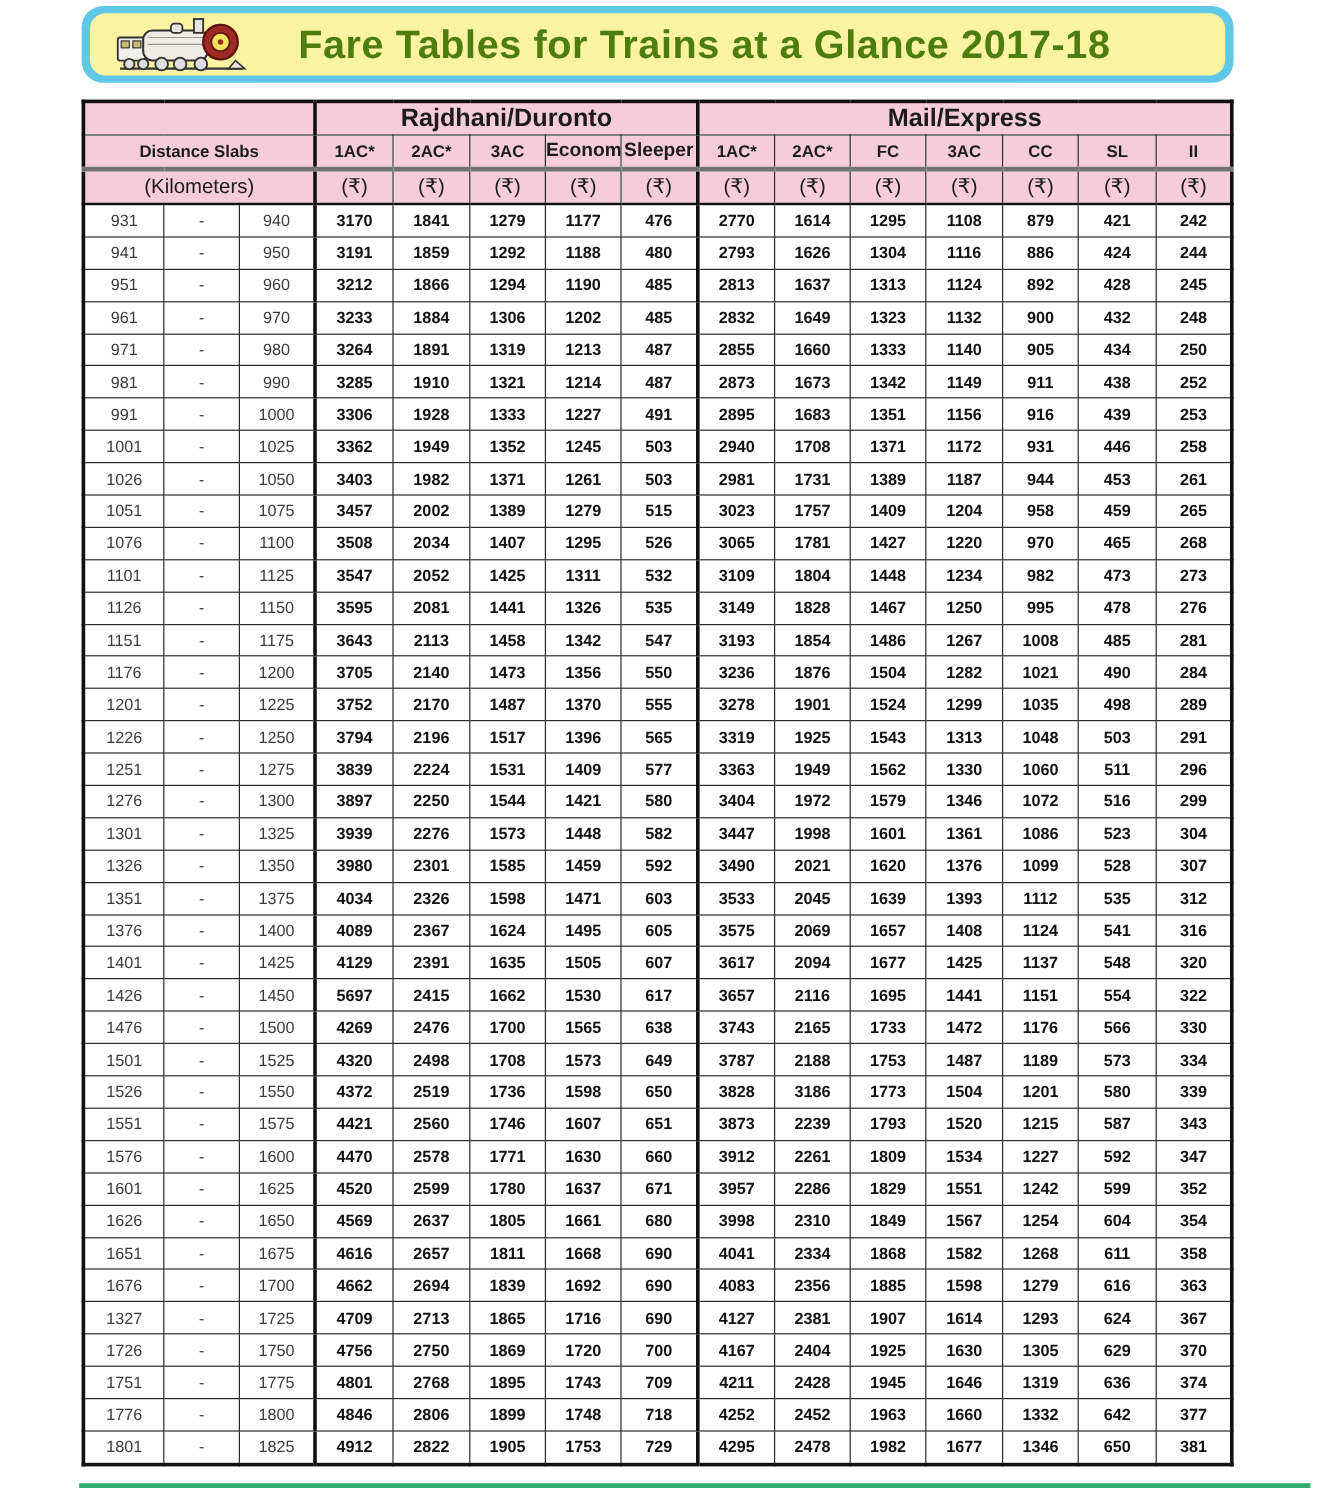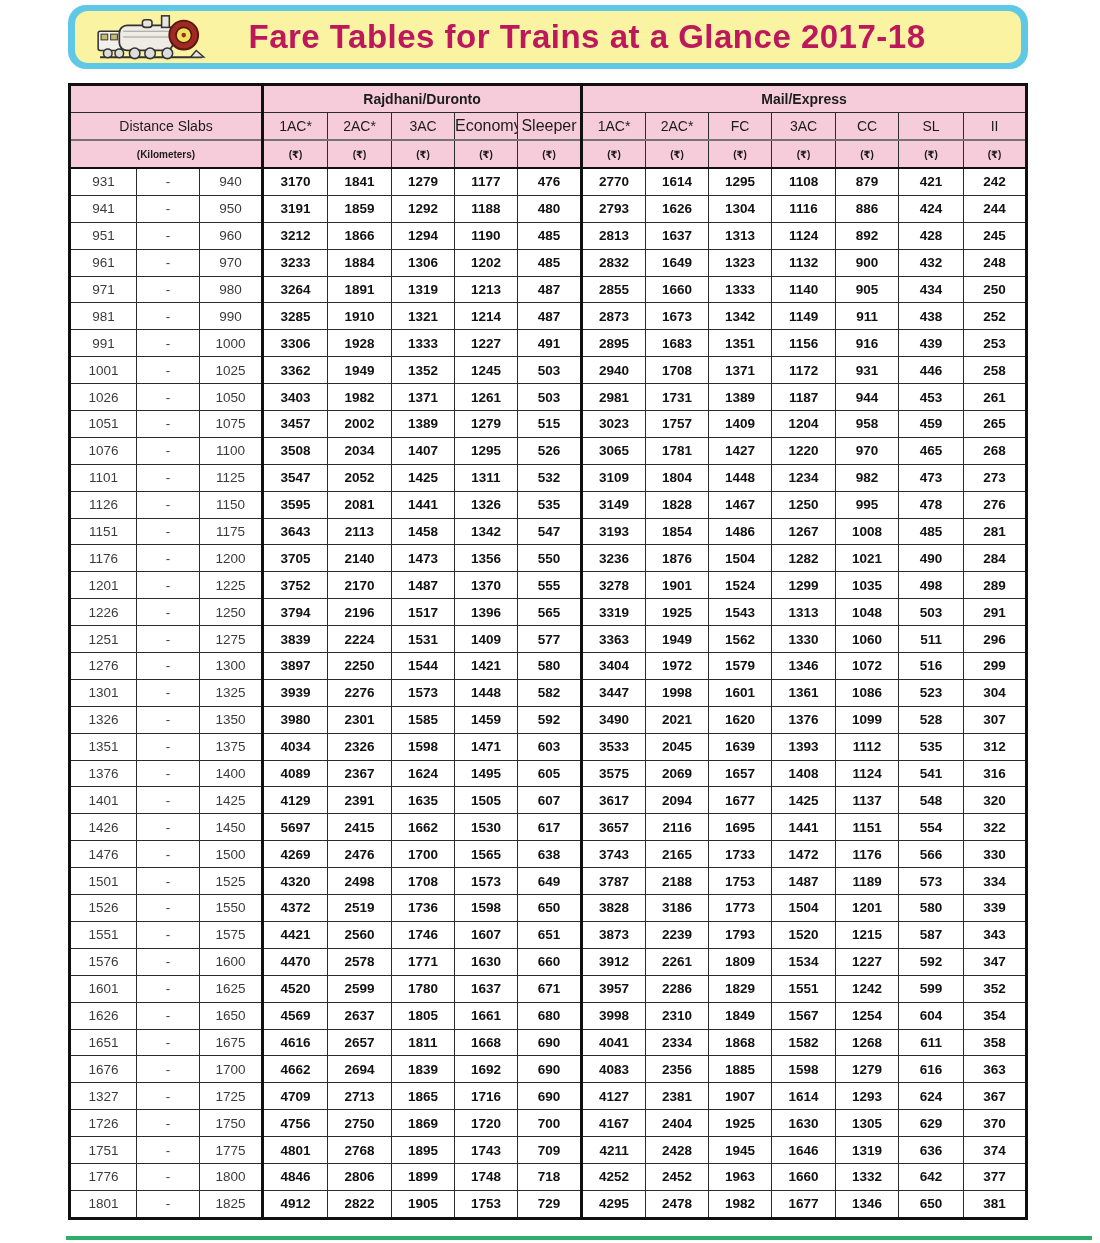--- a/index.html
+++ b/index.html
@@ -12,38 +12,38 @@
   .banner{
     position:absolute;left:68px;top:5px;width:960px;height:64px;
     background:#5ec8e6;border-radius:18px;box-sizing:border-box;padding:6px 7px;
   }
   .banner-inner{
     width:100%;height:100%;background:#f9f3a2;border-radius:13px;
     display:flex;align-items:center;box-sizing:border-box;padding:0 18px;
   }
   .train{flex:0 0 auto;width:118px;height:50px;}
   .banner-title{
-    flex:1;text-align:center;color:#be185d;font-weight:bold;
+    flex:1;text-align:center;color:#4d7c0f;font-weight:bold;
     font-size:33px;letter-spacing:0.5px;padding-right:40px;
   }
   
   table.fares{
     position:absolute;left:68px;top:83px;width:960px;
     border-collapse:collapse;table-layout:fixed;
     border:3px solid #101010;
   }
   table.fares th,table.fares td{
     border:1px solid #2b2b2b;text-align:center;vertical-align:middle;
     padding:0;height:25.9px;overflow:hidden;white-space:nowrap;
   }
   table.fares thead th{background:#f7ccda;color:#1c1c1c;}
-  tr.group-row th{font-weight:bold;font-size:14px;height:26px;}
-  tr.label-row th{font-weight:normal;font-size:14px;height:26px;border-bottom:2px solid #737373;}
+  tr.group-row th{font-weight:bold;font-size:21px;height:26px;}
+  tr.label-row th{font-weight:bold;font-size:14px;height:26px;border-bottom:4px solid #737373;}
   tr.label-row th.small-label{font-size:16px;}
-  tr.rupee-row th{font-weight:bold;font-size:10px;height:26px;border-bottom:2.5px solid #101010;}
+  tr.rupee-row th{font-weight:normal;font-size:17px;height:26px;border-bottom:2.5px solid #101010;}
   td.dist{font-weight:normal;font-size:13.5px;color:#3b3b3b;}
   td.fare{font-weight:bold;font-size:13.5px;color:#111;}
   .sec-l{border-left:3px solid #101010 !important;}
   
   .divider{
     position:absolute;left:66px;top:1236px;width:1026px;height:4px;background:#2fae6b;
   }
 </style>
 </head>
 <body>

